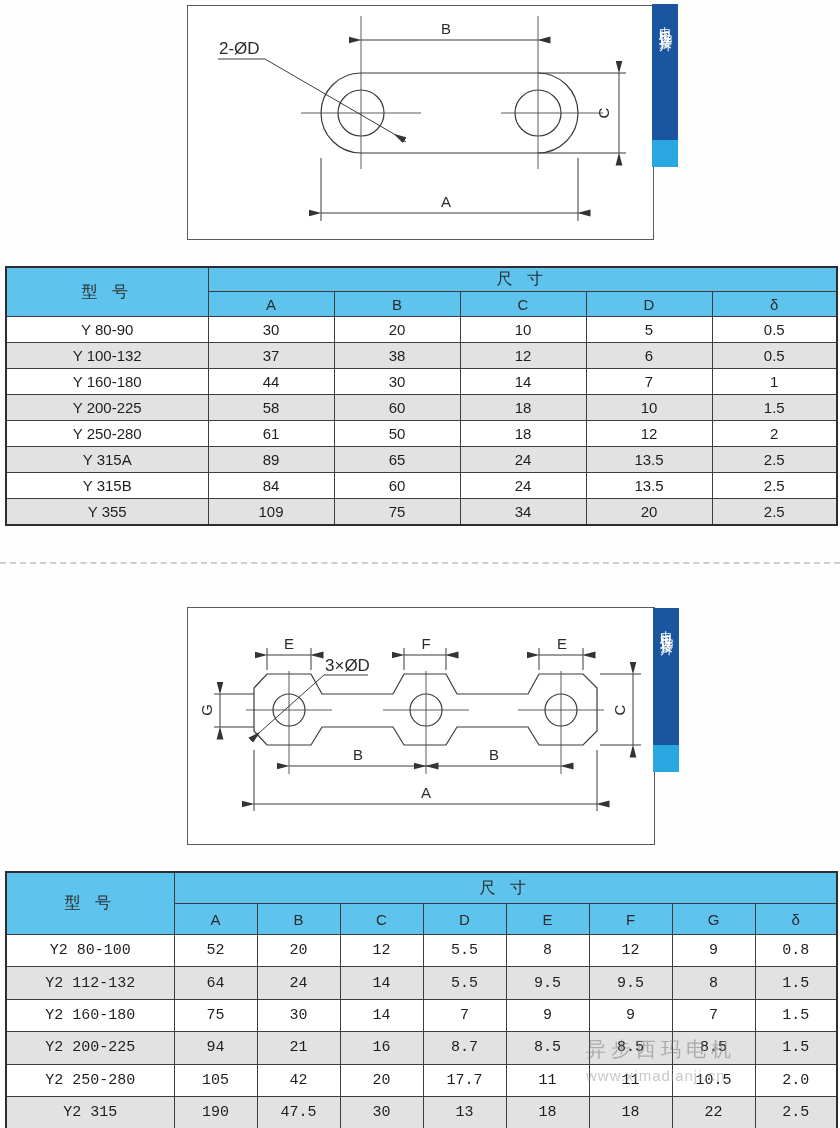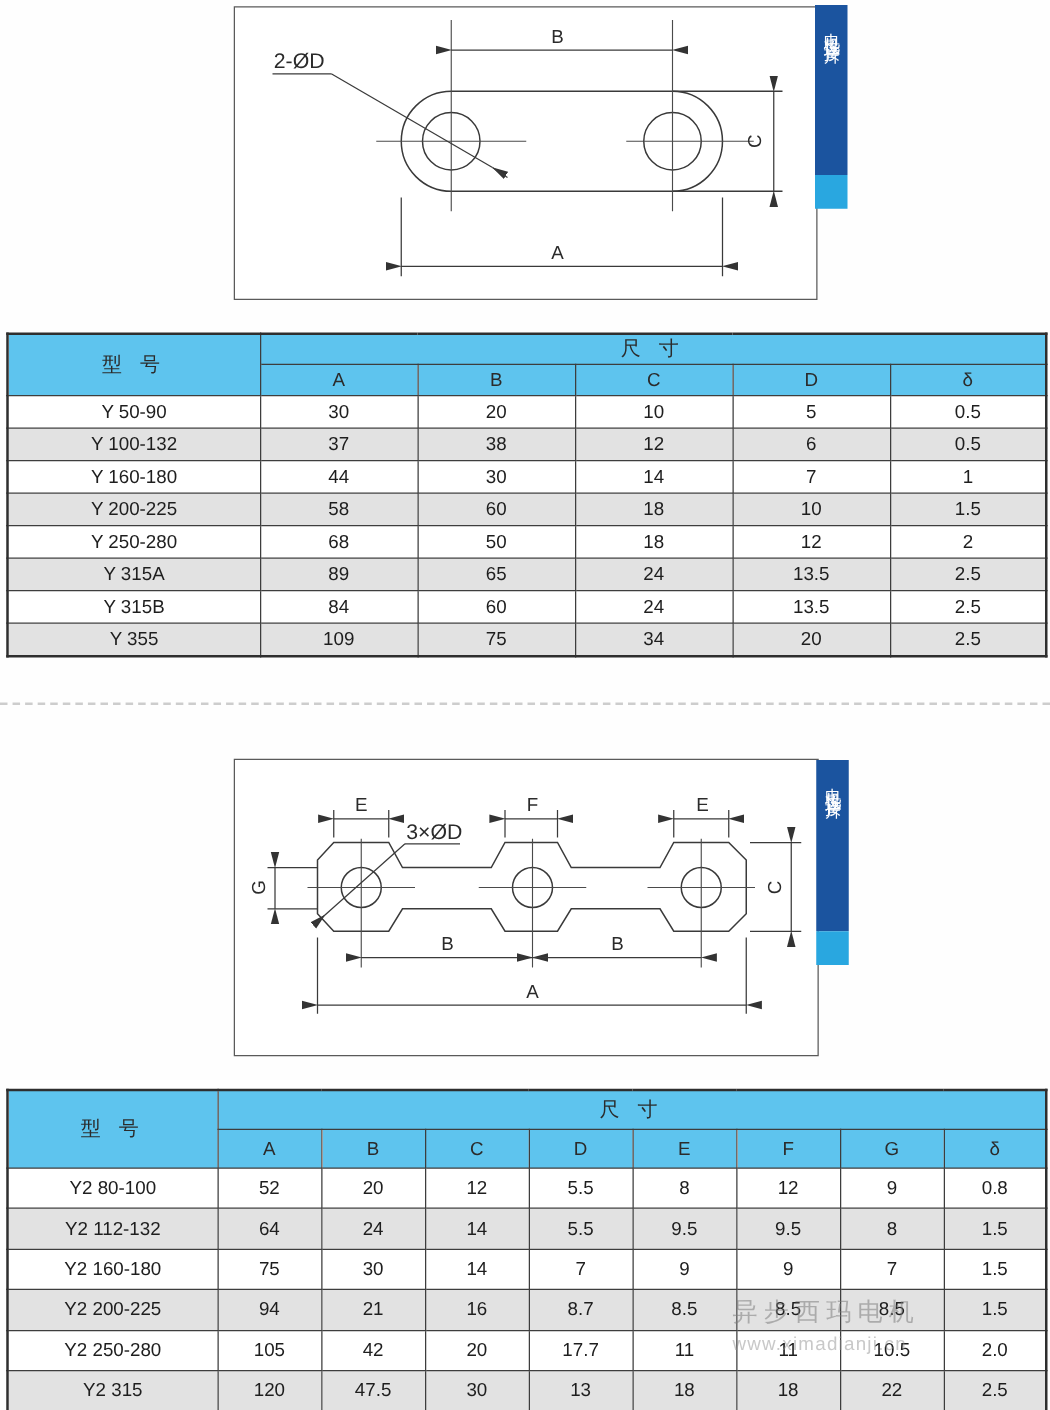--- a/index.html
+++ b/index.html
@@ -33,21 +33,21 @@
        font-family:"Liberation Sans",sans-serif;padding:0;overflow:hidden;white-space:nowrap;}
   table.dim-table thead th{background:#5ec4ee;color:#2b2b2b;font-weight:normal;}
   .model-h,.size-h{font-size:16px;letter-spacing:5px;}
   .sub-h{font-size:15px;letter-spacing:0;}
   table.dim-table td{font-size:15px;color:#1e1e1e;}
   .t1 thead tr.h1 th{height:23px;}
   .t1 thead tr.h2 th{height:24px;}
   .t1 tbody td{height:25px;}
   .t2 thead tr.h1 th{height:30px;}
   .t2 thead tr.h2 th{height:30px;}
-  .t2 tbody td{height:31.4px;}
+  .t2 tbody td{height:31.4px;font-family:Liberation Mono, monospace;}
   table.dim-table tbody tr:nth-child(even) td{background:#e2e2e2;}
 
   
   .watermark{position:absolute;left:586px;top:1036px;width:240px;pointer-events:none;}
   .wm1{font-family:Liberation Mono, monospace;font-size:20px;letter-spacing:5px;color:rgba(125,125,125,0.55);white-space:nowrap;}
   .wm2{font-family:"Liberation Sans",sans-serif;font-size:15px;letter-spacing:1px;color:rgba(145,145,145,0.5);white-space:nowrap;margin-top:4px;}
 
   
   svg text{font-family:"Liberation Sans",sans-serif;fill:#2b2b2b;}
   .lbl{font-size:15px;}
@@ -121,21 +121,21 @@
         <tr class="h2">
           <th class="sub-h">A</th>
           <th class="sub-h">B</th>
           <th class="sub-h">C</th>
           <th class="sub-h">D</th>
           <th class="sub-h">δ</th>
         </tr>
       </thead>
       <tbody>
         <tr>
-          <td>Y 50-90</td>
+          <td>Y 80-90</td>
           <td>30</td>
           <td>20</td>
           <td>10</td>
           <td>5</td>
           <td>0.5</td>
         </tr>
         <tr>
           <td>Y 100-132</td>
           <td>37</td>
           <td>38</td>
@@ -154,21 +154,21 @@
         <tr>
           <td>Y 200-225</td>
           <td>58</td>
           <td>60</td>
           <td>18</td>
           <td>10</td>
           <td>1.5</td>
         </tr>
         <tr>
           <td>Y 250-280</td>
-          <td>68</td>
+          <td>61</td>
           <td>50</td>
           <td>18</td>
           <td>12</td>
           <td>2</td>
         </tr>
         <tr>
           <td>Y 315A</td>
           <td>89</td>
           <td>65</td>
           <td>24</td>
@@ -344,21 +344,21 @@
           <td>42</td>
           <td>20</td>
           <td>17.7</td>
           <td>11</td>
           <td>11</td>
           <td>10.5</td>
           <td>2.0</td>
         </tr>
         <tr>
           <td>Y2 315</td>
-          <td>120</td>
+          <td>190</td>
           <td>47.5</td>
           <td>30</td>
           <td>13</td>
           <td>18</td>
           <td>18</td>
           <td>22</td>
           <td>2.5</td>
         </tr>
       </tbody>
     </table>

